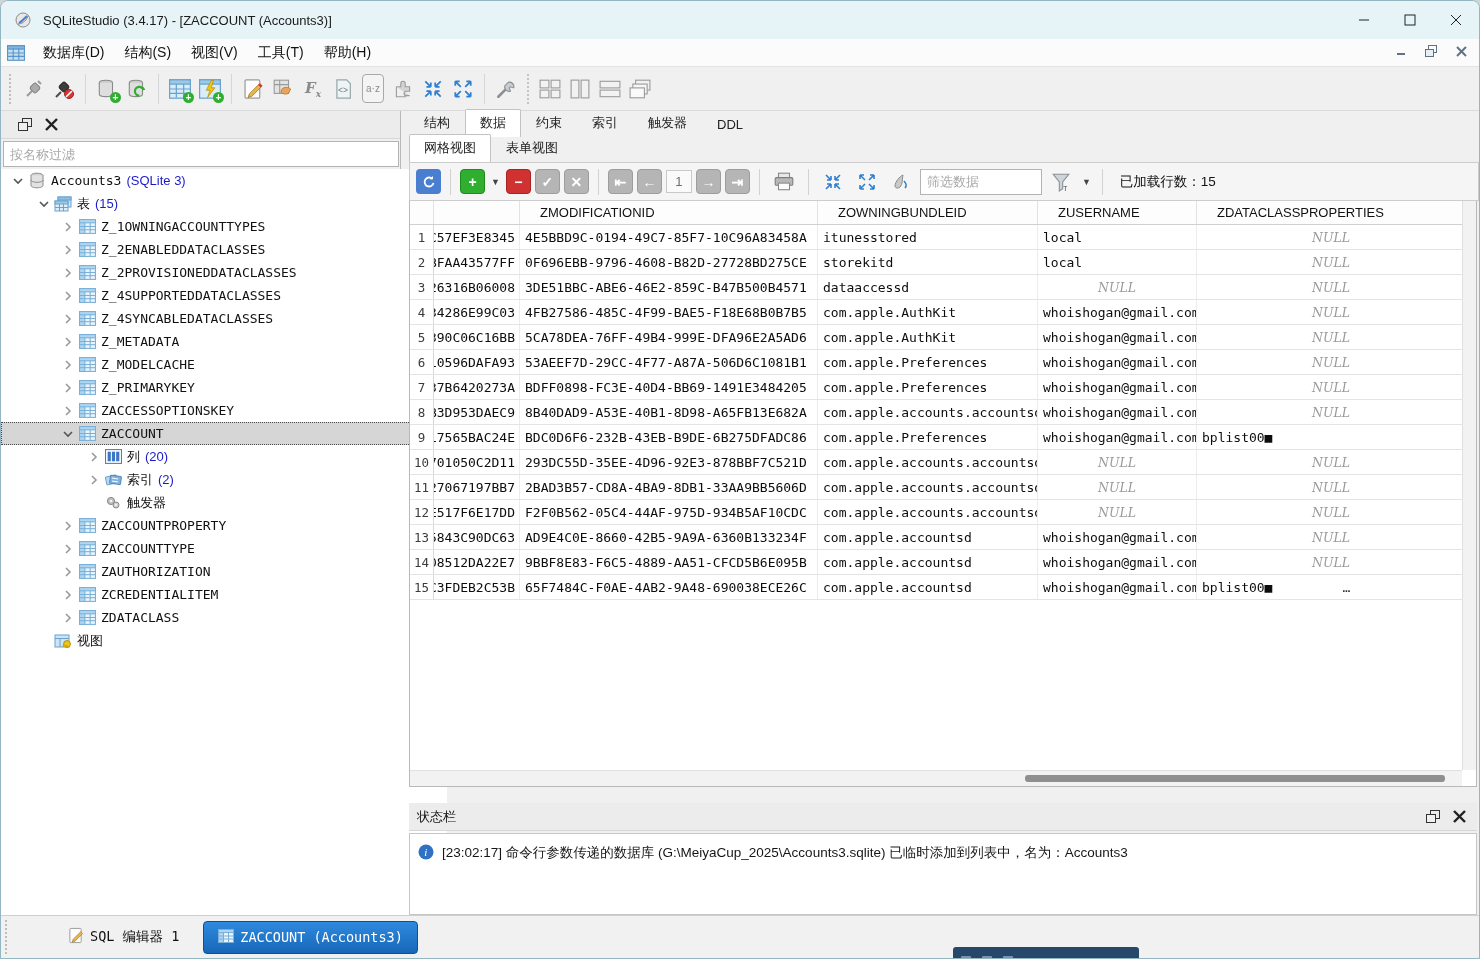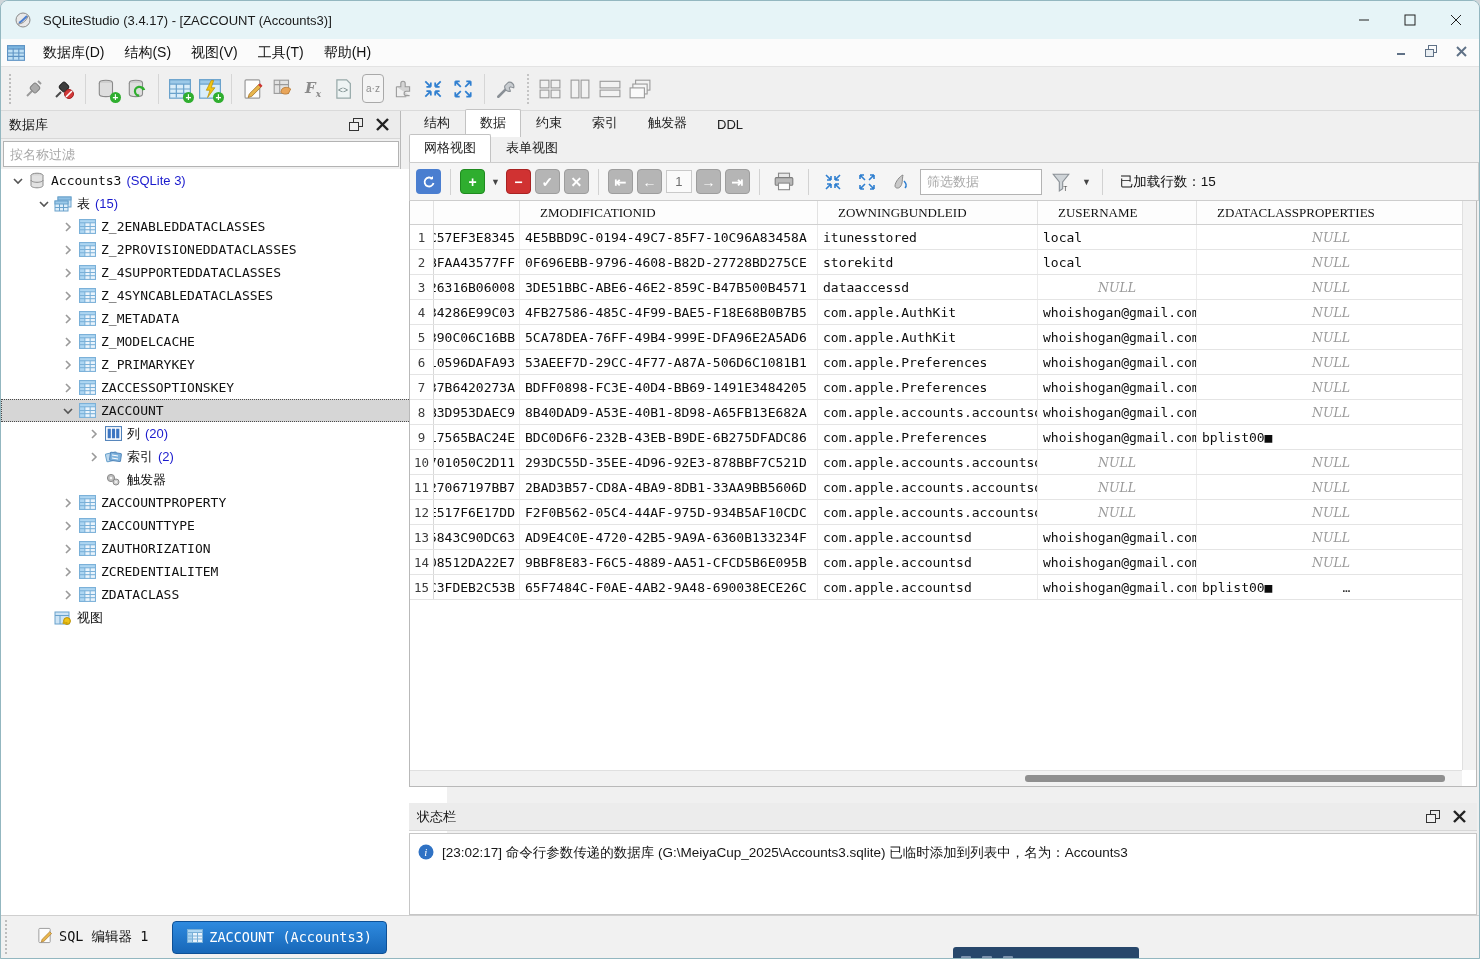--- a/index.html
+++ b/index.html
@@ -65,41 +65,41 @@
   .caret{font-size:9px;color:#444;margin:0 2px;}
   .pagebox{width:26px;height:23px;border:1px solid #c9c9c9;background:#fafafa;color:#6d6d6d;display:flex;align-items:center;justify-content:center;font-size:13px;}
   .gsep{width:1px;height:26px;background:#d2d2d2;margin:0 5px;}
   .gfilter{width:122px;height:25px;border:1px solid #b3b3b3;padding:12px 6px;font-size:13px;font-family:"Liberation Sans",sans-serif;}
   .gfilter::placeholder{color:#a8a8a8;}
   .rowsloaded{font-size:13.5px;color:#111;margin-left:8px;white-space:nowrap;}
 
   
   .gridarea{position:absolute;left:0;top:90px;right:2px;height:586px;background:#fff;border:1px solid #b9b9b9;border-top:none;}
   .ghead{display:flex;height:24px;border-bottom:1px solid #d0d0d0;background:#fdfdfd;}
-  .gh{font-family:Liberation Serif, serif;font-size:13px;color:#111;display:flex;align-items:center;border-right:1px solid #e2e2e2;padding-left:20px;}
+  .gh{font-family:Liberation Sans, sans-serif;font-size:13px;color:#111;display:flex;align-items:center;border-right:1px solid #e2e2e2;padding-left:20px;}
   .grow{display:flex;height:25px;border-bottom:1px solid #e4e4e4;}
   .gc{font-family:"DejaVu Sans Mono",monospace;font-size:13px;color:#0d0d0d;display:flex;align-items:center;border-right:1px solid #ececec;padding:0 5px;overflow:hidden;white-space:nowrap;}
   .gc.rn{justify-content:center;color:#3c3c3c;padding:0;border-right:1px solid #d8d8d8;font-size:12.5px;}
   .clipcell{position:relative;}
   .clipcell span{position:absolute;right:4px;white-space:nowrap;}
   .nullv{width:100%;text-align:center;font-family:"DejaVu Serif",serif;font-style:italic;color:#9a9a9a;font-size:12.5px;}
   .more{margin-left:70px;color:#333;letter-spacing:1px;}
   .w0{width:24px;flex:none;} .w1{width:86px;flex:none;} .w2{width:298px;flex:none;} .w3{width:220px;flex:none;} .w4{width:159px;flex:none;} .w5{width:269px;flex:none;}
   .vtrack{position:absolute;top:0;right:0;width:14px;bottom:16px;background:#f2f2f2;border-left:1px solid #e0e0e0;}
   .htrack{position:absolute;left:0;right:14px;bottom:0;height:16px;background:#f2f2f2;border-top:1px solid #e0e0e0;}
   .hthumb{position:absolute;left:615px;width:420px;top:4px;height:7px;background:#8f8f8f;border-radius:3px;}
 
   
   .statusdock{position:absolute;left:0;right:2px;top:692px;height:112px;}
   .statusbody{position:absolute;left:0;right:0;top:30px;bottom:0;background:#fff;border:1px solid #c6c6c6;padding:10px 8px;}
   .statusline{display:flex;align-items:flex-start;gap:8px;}
   .statusmsg{font-size:13.5px;color:#161616;}
 
   
-  .taskbar{position:absolute;left:0;bottom:0;width:100%;height:43px;background:#f1f1f1;border-top:1px solid #cfcfcf;display:flex;align-items:center;}
+  .taskbar{position:absolute;left:0;bottom:0;width:100%;height:43px;background:#f1f1f1;border-top:1px solid #cfcfcf;display:flex;align-items:center;gap:31px;}
   .tkgrip{width:8px;height:34px;border-left:2px dotted #bdbdbd;margin-left:4px;margin-right:10px;}
   .tktab{display:flex;align-items:center;gap:6px;padding:7px 14px;border-radius:4px;margin-right:10px;font-size:13.5px;color:#111;}
   .tktab .tkmono{font-family:"DejaVu Sans Mono",monospace;}
   .tktab.active{background:linear-gradient(#2e8adf,#1767b8);border:1px solid #0d5096;color:#fff;text-align:center;}
   .osfrag{position:absolute;left:952px;bottom:0;width:186px;height:11px;background:#27476b;border-radius:3px 3px 0 0;}
   .osfrag i{display:inline-block;width:10px;height:3px;background:#7d93ad;margin:4px 3px 0 8px;border-radius:1px;}
 </style>
 </head>
 <body>
 
@@ -305,21 +305,20 @@
           <rect x="3.5" y="4.5" width="13" height="9" fill="#f6f6f6" stroke="#9a9a9a"></rect>
           <rect x="1" y="8" width="13" height="9" fill="#fafafa" stroke="#9a9a9a"></rect>
         </svg>
       </span>
   </div>
 
   <div class="main">
 
     <div class="sidebar">
       <div class="docktitle">
-        <span class="dtlabel">数据库</span>
         <span class="dockbtn">
             <svg width="14" height="13">
               <rect x="4.5" y="0.5" width="9" height="8" fill="none" stroke="#333"></rect>
               <rect x="0.5" y="4.5" width="9" height="8" fill="#f0f0f0" stroke="#333"></rect>
             </svg>
           </span>
         <span class="dockbtn">
             <svg width="13" height="13">
               <line x1="1" y1="1" x2="12" y2="12" stroke="#222" stroke-width="2.4"></line>
               <line x1="12" y1="1" x2="1" y2="12" stroke="#222" stroke-width="2.4"></line>
@@ -356,20 +355,38 @@
                 <rect x="4" y="1" width="13" height="3" fill="#8fc0e4" stroke="#6aa2cc"></rect>
                 <rect x="1" y="5" width="13" height="10" fill="#ddeefa" stroke="#6aa2cc"></rect>
                 <rect x="1" y="5" width="13" height="3" fill="#9cc9e8" stroke="#6aa2cc"></rect>
                 <line x1="5.5" y1="8" x2="5.5" y2="15" stroke="#6aa2cc"></line>
                 <line x1="9.5" y1="8" x2="9.5" y2="15" stroke="#6aa2cc"></line>
                 <line x1="1" y1="11.5" x2="14" y2="11.5" stroke="#6aa2cc"></line>
               </svg>
             </span>
             <span class="tlabel">表</span>
             <span class="tcount">(15)</span>
+          </div>
+          <div class="trow d2">
+            <span class="chev">
+              <svg width="8" height="10" viewBox="0 0 8 10">
+                <path d="M2 1l4 4-4 4" fill="none" stroke="#9a9a9a" stroke-width="1.6"></path>
+              </svg>
+            </span>
+            <span class="ticon">
+              <svg width="17" height="15" viewBox="0 0 16 14">
+                <rect x="0.5" y="0.5" width="15" height="13" fill="#eaf4fc" stroke="#7ab0d8"></rect>
+                <rect x="0.5" y="0.5" width="5" height="13" fill="#aed6f2" stroke="#7ab0d8"></rect>
+                <rect x="0.5" y="0.5" width="15" height="3" fill="#aed6f2" stroke="#7ab0d8"></rect>
+                <line x1="10.5" y1="3.5" x2="10.5" y2="13" stroke="#7ab0d8"></line>
+                <line x1="0" y1="7" x2="16" y2="7" stroke="#7ab0d8"></line>
+                <line x1="0" y1="10" x2="16" y2="10" stroke="#7ab0d8"></line>
+              </svg>
+            </span>
+            <span class="tlabel tmono">Z_1OWNINGACCOUNTTYPES</span>
           </div>
           <div class="trow d2">
             <span class="chev">
               <svg width="8" height="10" viewBox="0 0 8 10">
                 <path d="M2 1l4 4-4 4" fill="none" stroke="#9a9a9a" stroke-width="1.6"></path>
               </svg>
             </span>
             <span class="ticon">
               <svg width="17" height="15" viewBox="0 0 16 14">
                 <rect x="0.5" y="0.5" width="15" height="13" fill="#eaf4fc" stroke="#7ab0d8"></rect>
@@ -908,21 +925,21 @@
               </div>
               <div class="gc w5">
                 <span class="nullv">NULL</span>
               </div>
             </div>
             <div class="grow">
               <div class="gc rn w0">13</div>
               <div class="gc w1 clipcell">
                 <span>A-B5843C90DC63</span>
               </div>
-              <div class="gc w2">AD9E4C0E-4720-42B5-9A9A-6360B133234F</div>
+              <div class="gc w2">AD9E4C0E-8660-42B5-9A9A-6360B133234F</div>
               <div class="gc w3">com.apple.accountsd</div>
               <div class="gc w4">whoishogan@gmail.com</div>
               <div class="gc w5">
                 <span class="nullv">NULL</span>
               </div>
             </div>
             <div class="grow">
               <div class="gc rn w0">14</div>
               <div class="gc w1 clipcell">
                 <span>2-B08512DA22E7</span>

